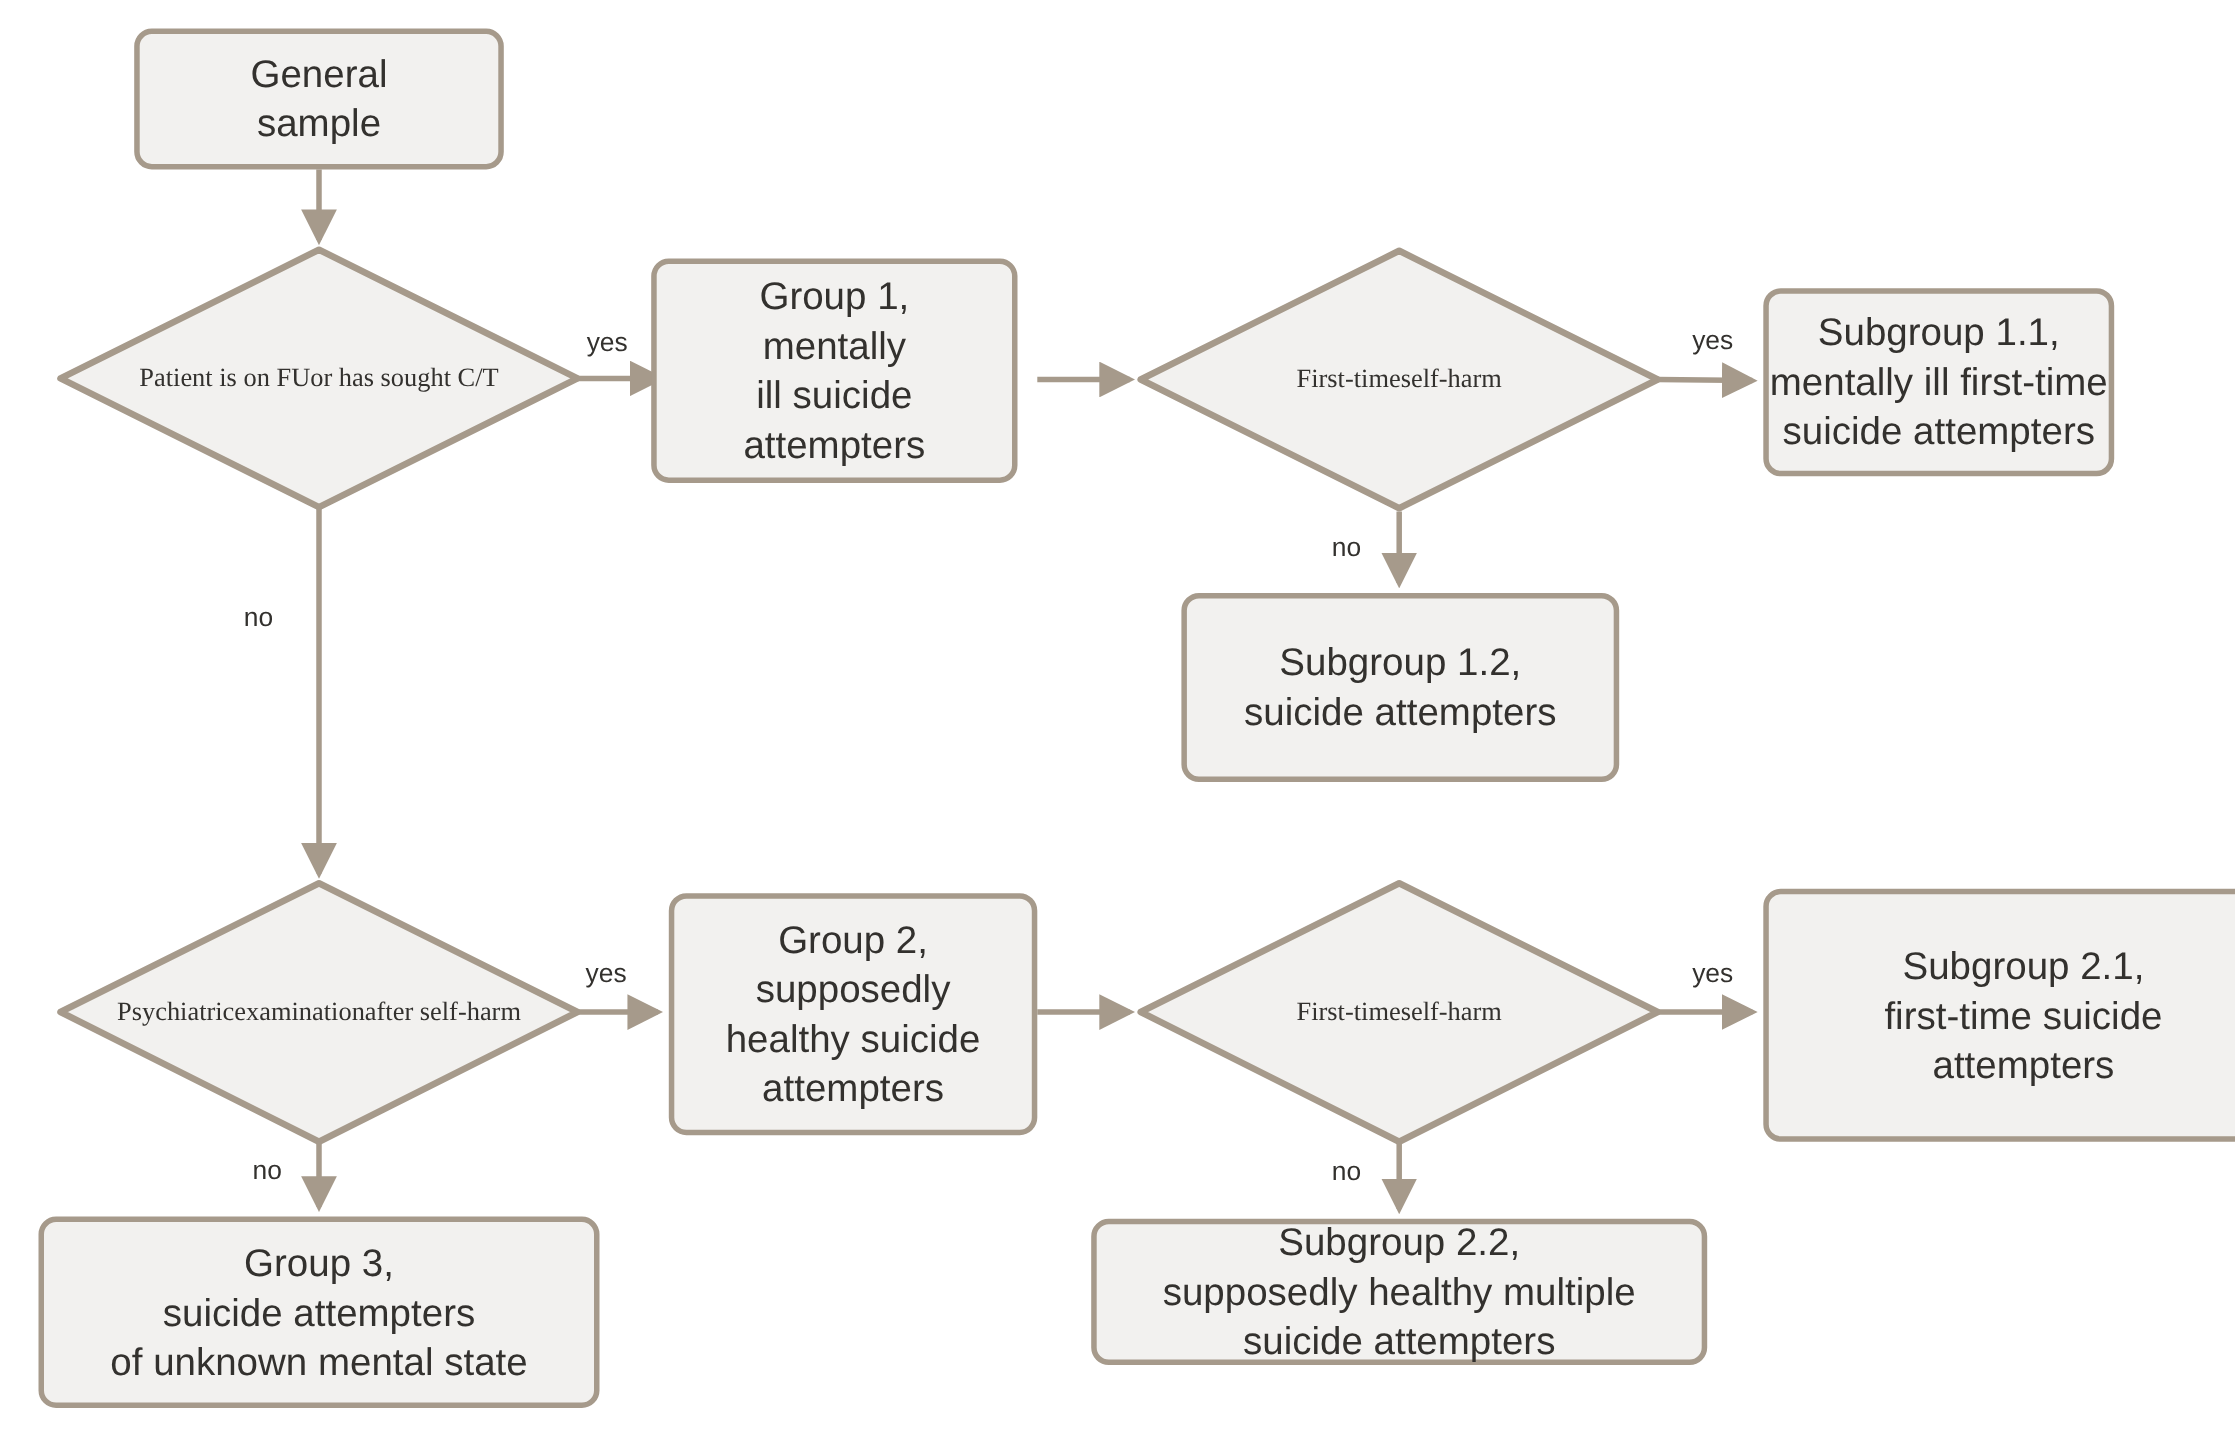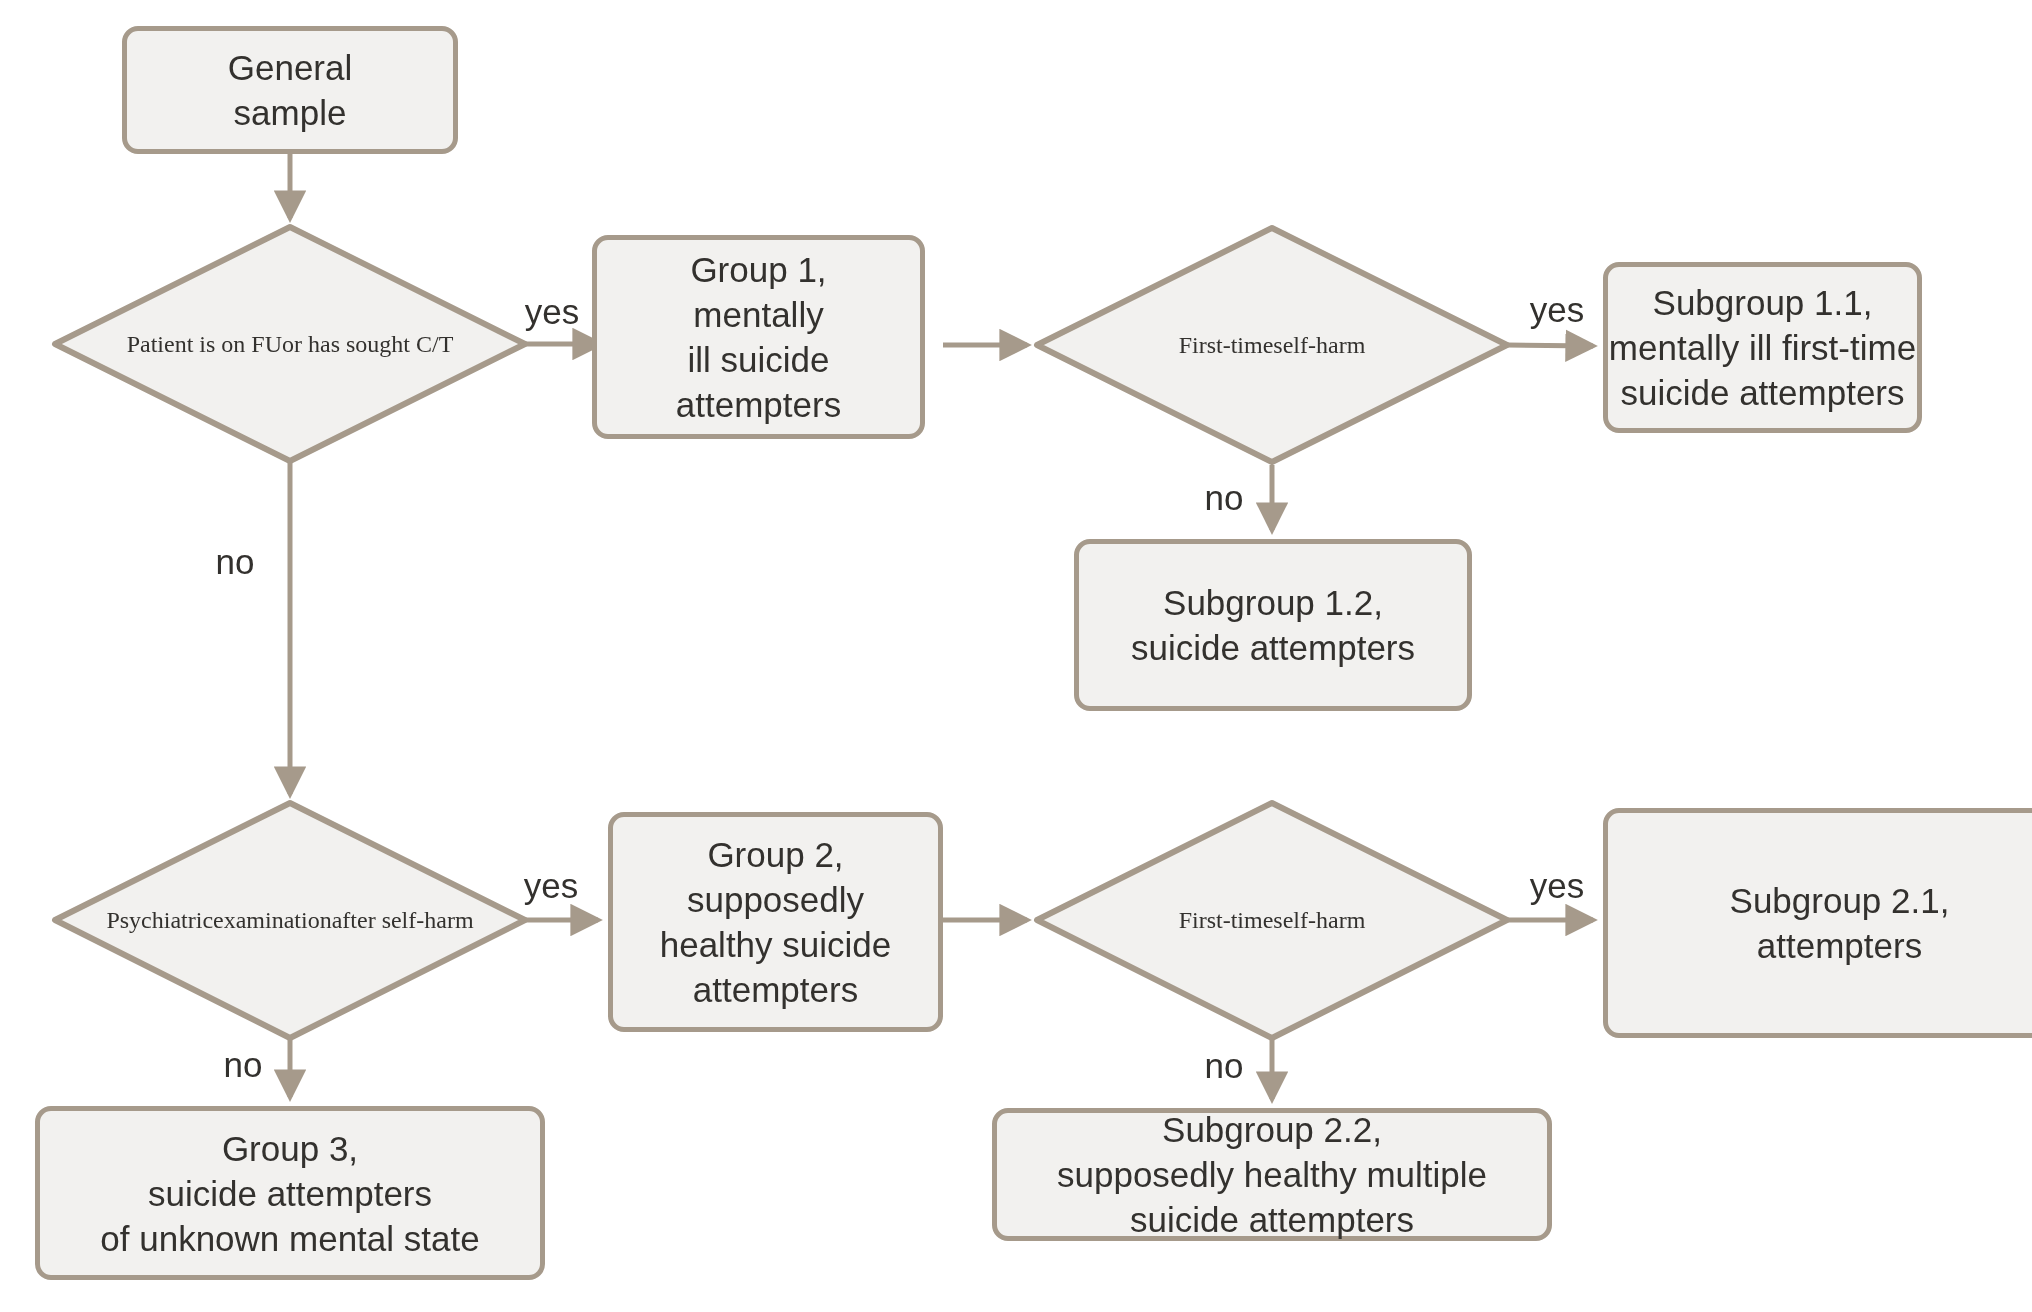--- a/index.html
+++ b/index.html
@@ -41,21 +41,21 @@
     align-items:center;
     text-align:center;
     font-size:24px;
     line-height:45px;
     pointer-events:none;
     font-family:Liberation Serif, serif;
   }
   .elabel{
     position:absolute;
     transform:translate(-50%,-50%);
-    font-size:35px;
+    font-size:24px;
     line-height:38px;
     white-space:nowrap;
   }
   .edge{stroke:var(--stroke);stroke-width:5;fill:none;}
   .diamond{fill:var(--fill);stroke:var(--stroke);stroke-width:6;stroke-linejoin:round;}
 </style>
 </head>
 <body>
 
 <div class="canvas">
@@ -110,20 +110,21 @@
 
   <div class="box" style="left:608px;top:812px;width:335px;height:220px">
     <div>Group 2,</div>
     <div>supposedly</div>
     <div>healthy suicide</div>
     <div>attempters</div>
   </div>
 
   <div class="box" style="left:1603px;top:808px;width:473px;height:230px">
     <div>Subgroup 2.1,</div>
+    <div>first-time suicide</div>
     <div>attempters</div>
   </div>
 
   <div class="box" style="left:992px;top:1108px;width:560px;height:133px">
     <div>Subgroup 2.2,</div>
     <div>supposedly healthy multiple</div>
     <div>suicide attempters</div>
   </div>
 
   <div class="box" style="left:35px;top:1106px;width:510px;height:174px">

